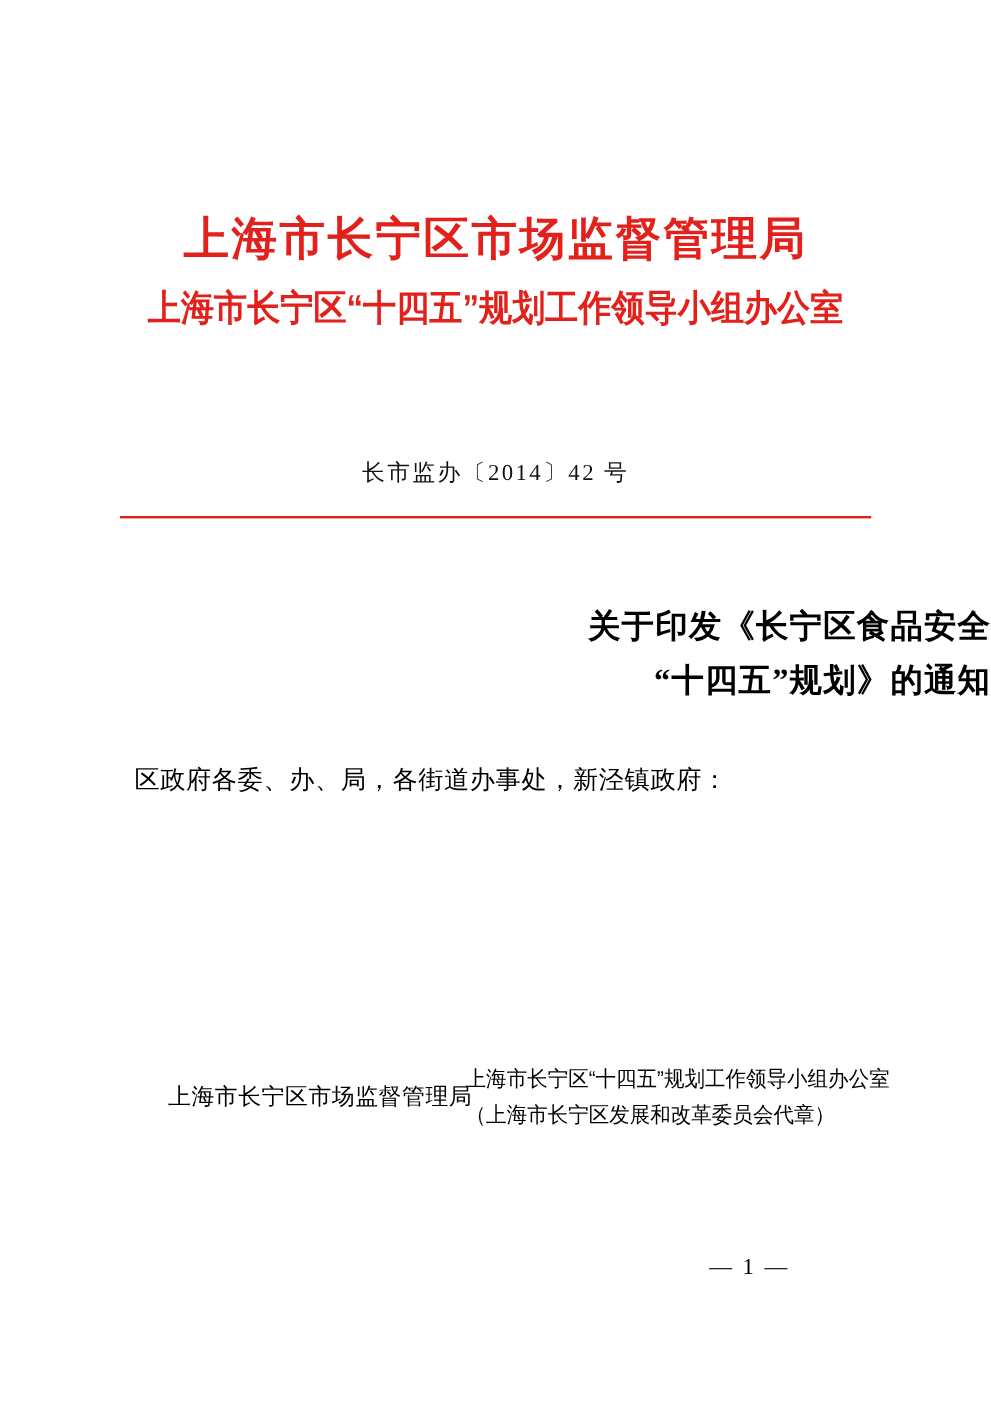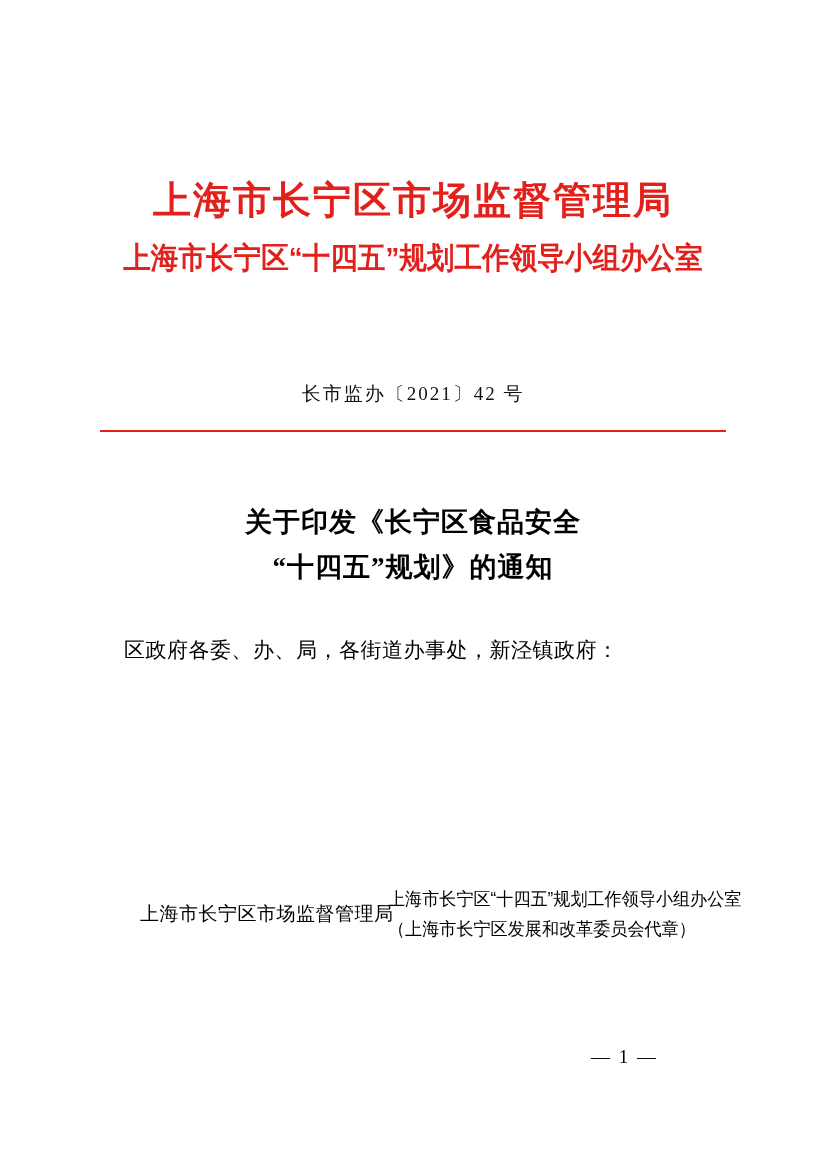--- a/index.html
+++ b/index.html
@@ -74,34 +74,34 @@
     height: 2px;
     background: #e2211c;
   }
 
   
   .doc-title {
     position: absolute;
     top: 500px;
     left: 0;
     width: 826px;
-    text-align: center;
+    text-align: right;
     font-family: "Liberation Serif", serif;
     font-weight: bold;
     font-size: 27px;
     line-height: 45px;
     letter-spacing: 1px;
     color: #000000;
   }
 
   
   .body-block {
     position: absolute;
     top: 632px;
-    left: 124px;
+    left: 112px;
     width: 616px;
     font-size: 21px;
     line-height: 37px;
     letter-spacing: 0.5px;
     text-align: justify;
   }
   .body-block p {
     margin: 0;
   }
   .indent {
@@ -152,21 +152,21 @@
 </head>
 <body>
 
 <div class="page">
 
   <div class="letterhead">
     <div class="letterhead-line1">上海市长宁区市场监督管理局</div>
     <div class="letterhead-line2">上海市长宁区“十四五”规划工作领导小组办公室</div>
   </div>
 
-  <div class="doc-number">长市监办〔2021〕42 号</div>
+  <div class="doc-number">长市监办〔2014〕42 号</div>
 
   <div class="red-rule"></div>
 
   <div class="doc-title">
     <div>关于印发《长宁区食品安全</div>
     <div>“十四五”规划》的通知</div>
   </div>
 
   <div class="body-block">
     <p>区政府各委、办、局，各街道办事处，新泾镇政府：</p>

